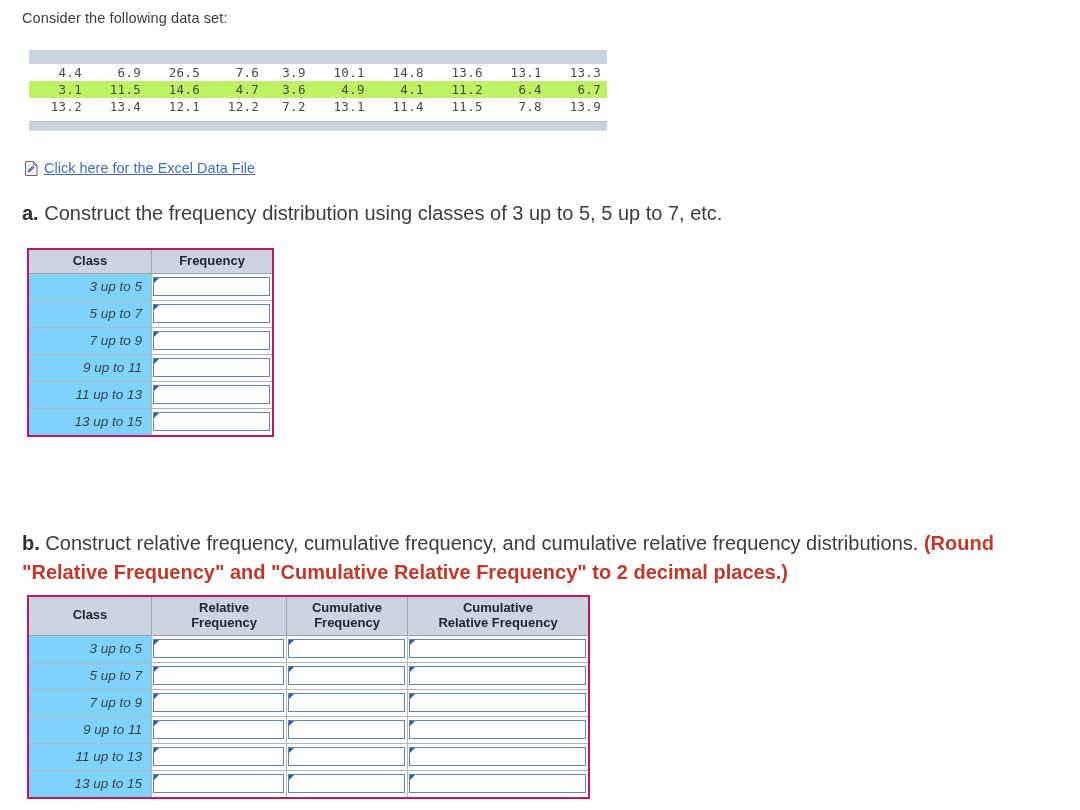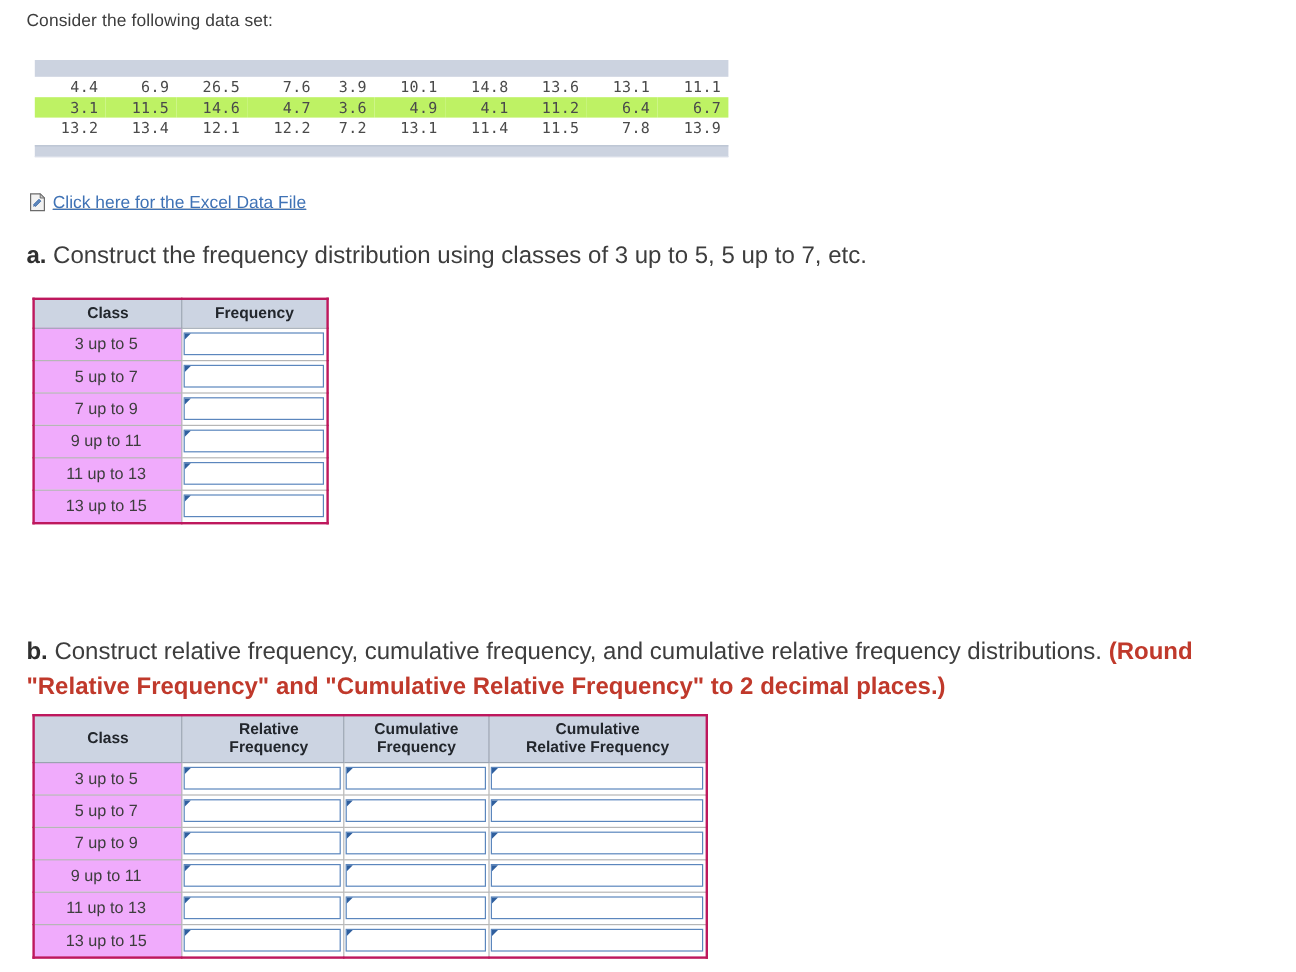--- a/index.html
+++ b/index.html
@@ -60,23 +60,22 @@
     border-top: 1px solid #b9c2d2;
     border-bottom: 1px solid #d9dee8;
   }
 
   
   .excel-link-row {
     position: absolute;
     left: 24px;
     top: 160px;
     display: flex;
-    align-items: flex-end;
+    align-items: flex-start;
     gap: 4px;
-    text-decoration: underline;
   }
   .excel-icon { width: 16px; height: 17px; display: block; }
   .excel-link {
     font-size: 14.5px;
     color: #3f72b5;
     text-decoration: underline;
     cursor: pointer;
   }
 
   
@@ -109,24 +108,25 @@
     line-height: 1.15;
   }
   .ans-table td {
     border: 1px solid #b6b6b6;
     padding: 0;
     height: 22px;
   }
   .ans-table td.class-cell {
     font-size: 13.5px;
     color: #3d3d3d;
-    text-align: center;
+    text-align: right;
     padding: 2px 9px 2px 6px;
-    background: #f0abfc;
+    background: #7dd3fc;
     white-space: nowrap;
+    font-style: italic;
   }
   .ans-table td.input-cell {
     padding: 1px 2px 1px 1px;
     background: #ffffff;
   }
 
   .answer-box {
     position: relative;
     height: 19px;
     border: 1px solid #5b86bd;
@@ -169,21 +169,21 @@
         <tr>
           <td>4.4</td>
           <td>6.9</td>
           <td>26.5</td>
           <td>7.6</td>
           <td>3.9</td>
           <td>10.1</td>
           <td>14.8</td>
           <td>13.6</td>
           <td>13.1</td>
-          <td>11.1</td>
+          <td>13.3</td>
         </tr>
         <tr class="alt">
           <td>3.1</td>
           <td>11.5</td>
           <td>14.6</td>
           <td>4.7</td>
           <td>3.6</td>
           <td>4.9</td>
           <td>4.1</td>
           <td>11.2</td>

